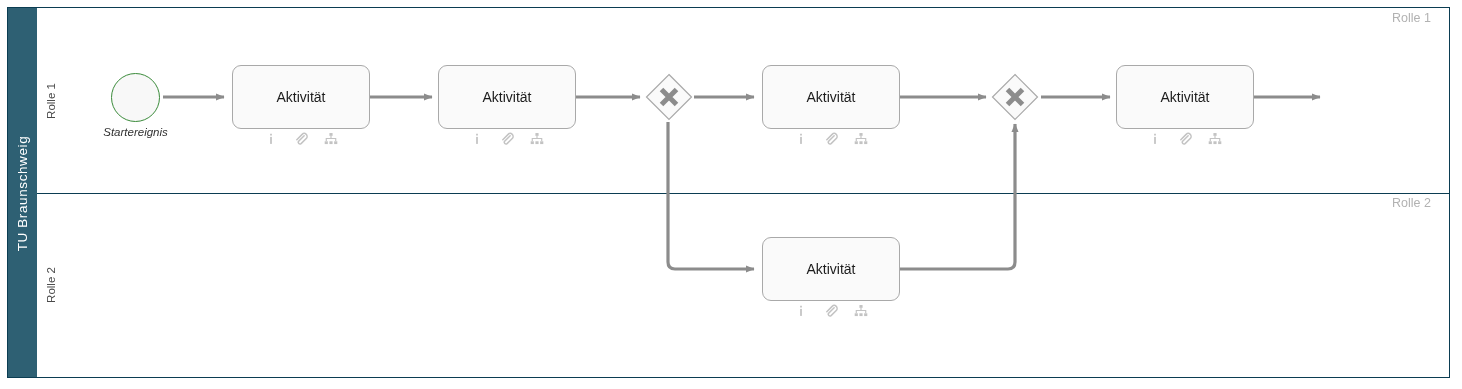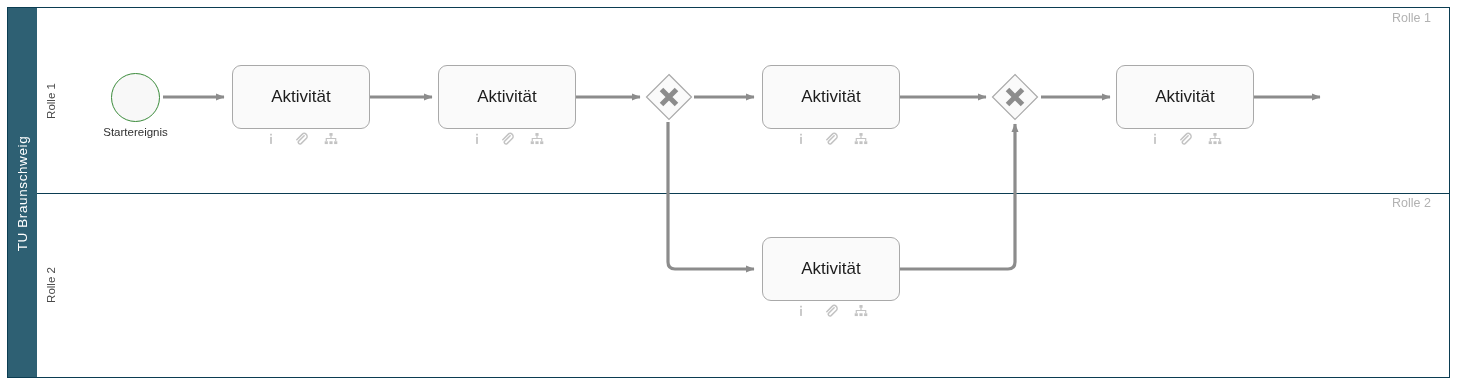--- a/index.html
+++ b/index.html
@@ -130,33 +130,34 @@
   .event-label {
     position: absolute;
     top: 100%;
     left: 50%;
     transform: translateX(-50%);
     margin-top: 4px;
     font-size: 11.5px;
     color: #303030;
     white-space: nowrap;
     user-select: none;
+    font-style: italic;
   }
 
   .task {
     background: #fafafa;
     border: 1.1px solid #a9a9a9;
     border-radius: 9px;
     box-sizing: border-box;
     display: flex;
     align-items: center;
     justify-content: center;
   }
   .task-label {
-    font-size: 17px;
+    font-size: 14px;
     color: #1c1c1c;
     text-align: center;
     user-select: none;
   }
   .task-markers {
     position: absolute;
     top: 100%;
     left: 50%;
     transform: translateX(-50%);
     margin-top: 3px;

